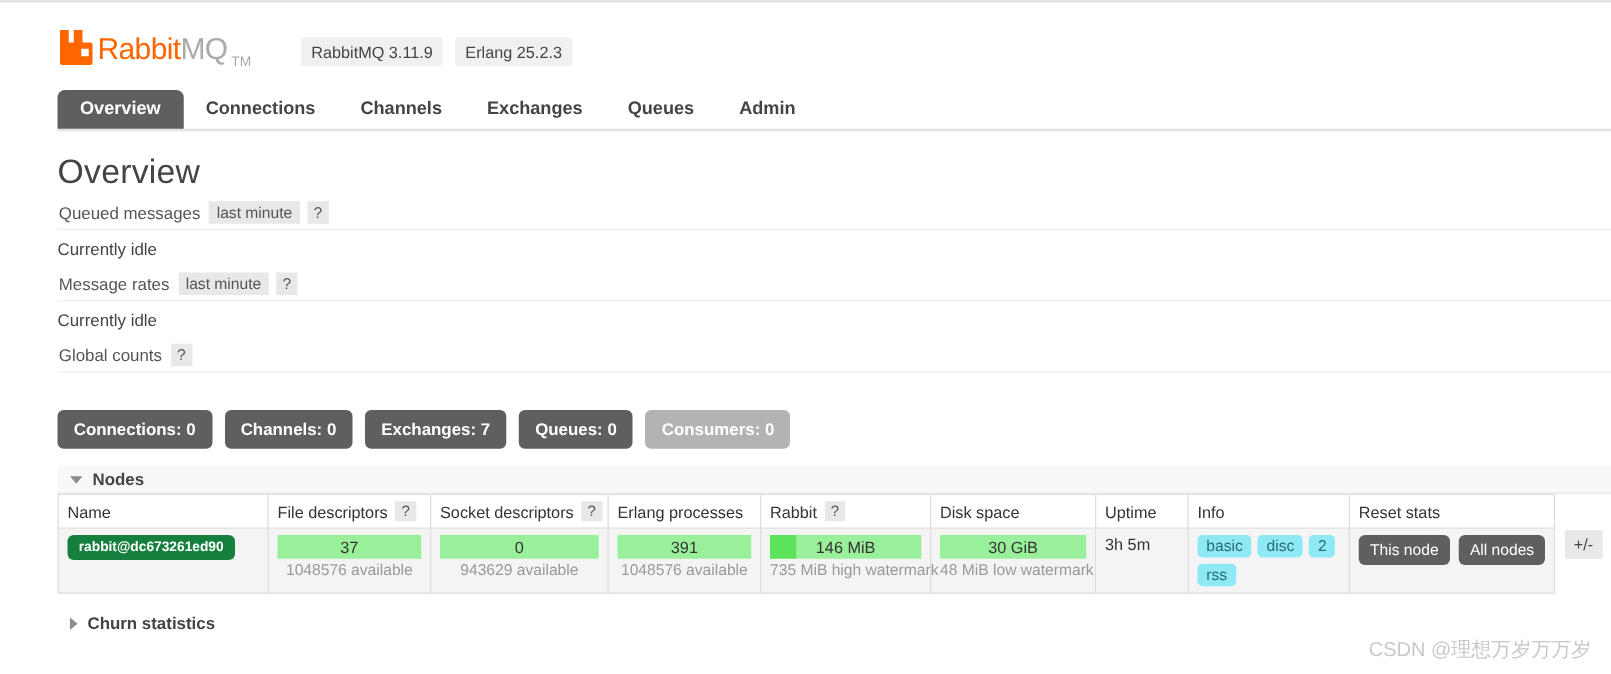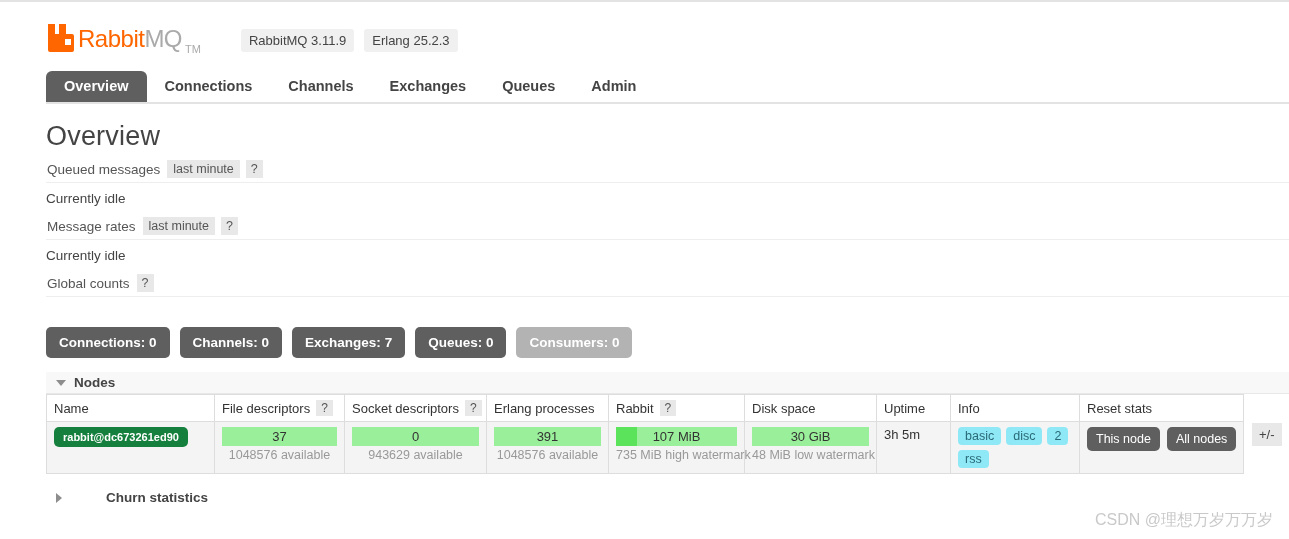--- a/index.html
+++ b/index.html
@@ -283,21 +283,20 @@
     cursor: pointer;
     white-space: nowrap;
   }
 
   
   .churn {
     margin: 16px 0 0 46px;
     display: flex;
     align-items: center;
     cursor: pointer;
-    gap: 36px;
   }
 
   
   .watermark {
     position: absolute;
     right: 16px;
     bottom: 8px;
     font-size: 16px;
     color: #c9c9c9;
     white-space: nowrap;
@@ -474,21 +473,21 @@
           <td>
             <div class="gauge" style="background: rgb(154, 239, 154);">
               <div class="gauge-fill" style="width: 0%; background: rgb(91, 227, 91);"></div>
               <div class="gauge-val">391</div>
             </div>
             <div class="gauge-sub">1048576 available</div>
           </td>
           <td>
             <div class="gauge" style="background: rgb(154, 239, 154);">
               <div class="gauge-fill" style="width: 17%; background: rgb(91, 227, 91);"></div>
-              <div class="gauge-val">107 MiB</div>
+              <div class="gauge-val">146 MiB</div>
             </div>
             <div class="gauge-sub">735 MiB high watermark</div>
           </td>
           <td>
             <div class="gauge" style="background: rgb(154, 239, 154);">
               <div class="gauge-fill" style="width: 0%; background: rgb(91, 227, 91);"></div>
               <div class="gauge-val">30 GiB</div>
             </div>
             <div class="gauge-sub">48 MiB low watermark</div>
           </td>

